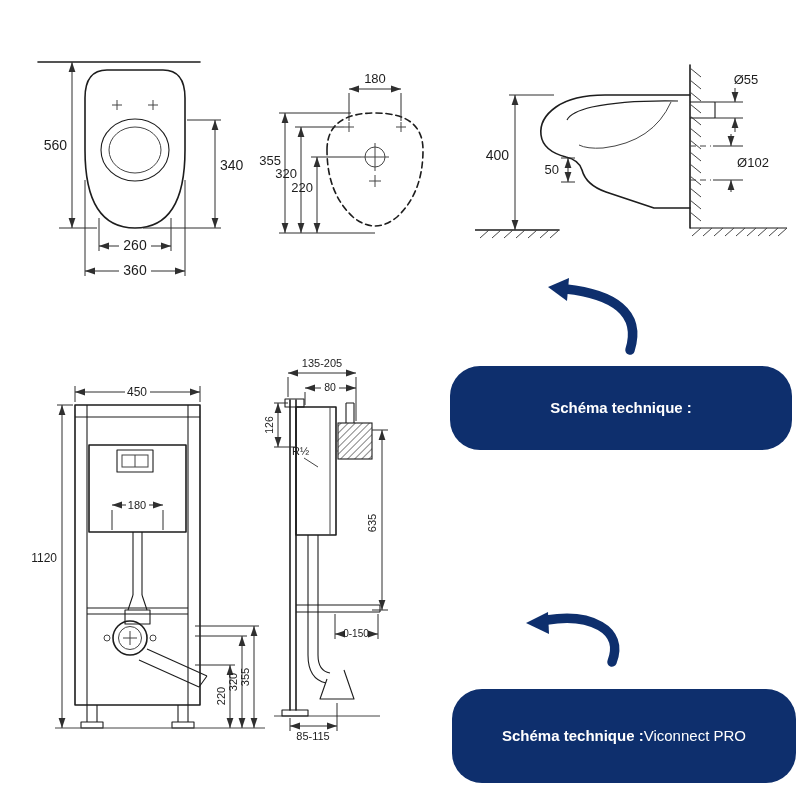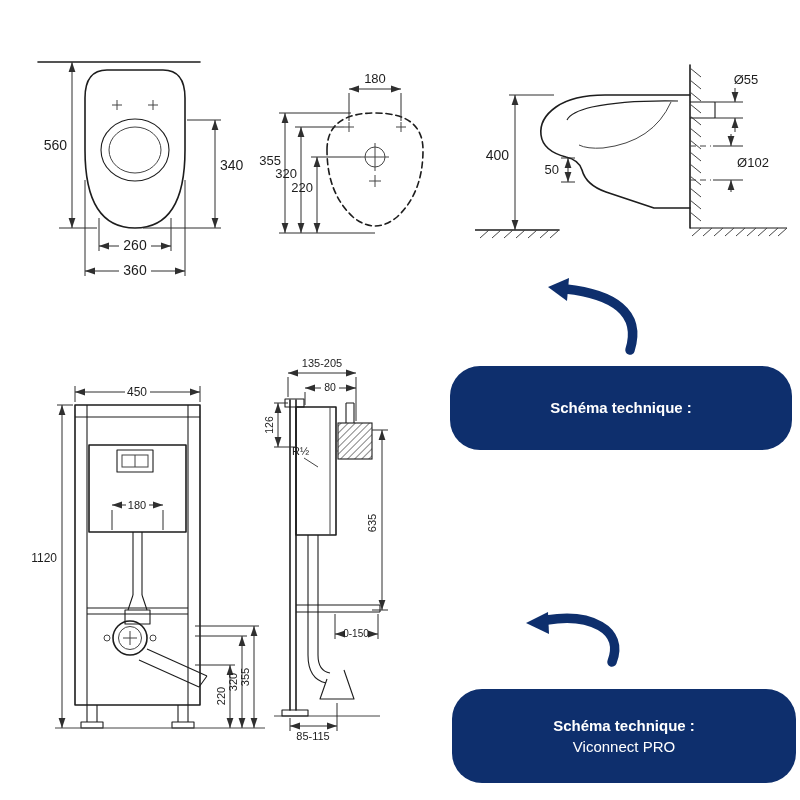--- a/index.html
+++ b/index.html
@@ -5,21 +5,21 @@
   html,body{margin:0;padding:0;background:#ffffff;}
   #page{position:relative;width:800px;height:800px;background:#ffffff;overflow:hidden;font-family:"Liberation Sans",sans-serif;}
   .abs{position:absolute;}
   svg text{font-family:"Liberation Sans",sans-serif;fill:#1d1d1d;}
   .out{stroke:#1d1d1d;stroke-width:1.6;fill:none;stroke-linejoin:round;stroke-linecap:round;}
   .med{stroke:#1d1d1d;stroke-width:1.1;fill:none;stroke-linejoin:round;}
   .thin{stroke:#454545;stroke-width:1;fill:none;}
   .dim{stroke:#2f2f2f;stroke-width:1;fill:none;}
   .dash{stroke-dasharray:6 4;}
   .arrowpath{fill:none;stroke-width:9.5;stroke-linecap:round;}
-  .badge{position:absolute;background:#0e2f6d;border-radius:30px;color:#ffffff;display:flex;flex-direction:column;justify-content:center;align-items:center;text-align:center;font-size:15px;line-height:1.42;padding:4px 10px;box-sizing:border-box;}
+  .badge{position:absolute;background:#0e2f6d;border-radius:30px;color:#ffffff;display:flex;flex-direction:row;justify-content:center;align-items:center;text-align:center;font-size:15px;line-height:1.42;padding:4px 10px;box-sizing:border-box;}
   .badge-title{font-weight:bold;}
 </style>
 </head>
 <body>
 
 <div id="page">
 
   <svg class="abs" style="left:25px;top:50px" width="225" height="235" viewBox="0 0 225 235">
     <defs>
       <marker id="mA" markerWidth="11" markerHeight="8" refX="10" refY="4" orient="auto-start-reverse" markerUnits="userSpaceOnUse">

